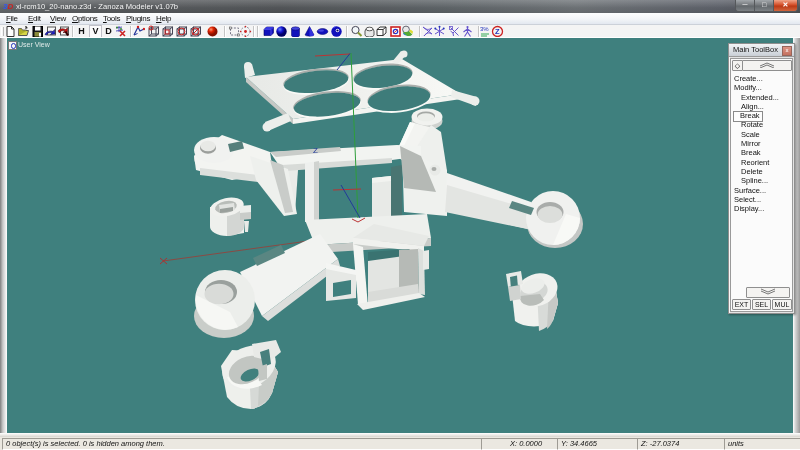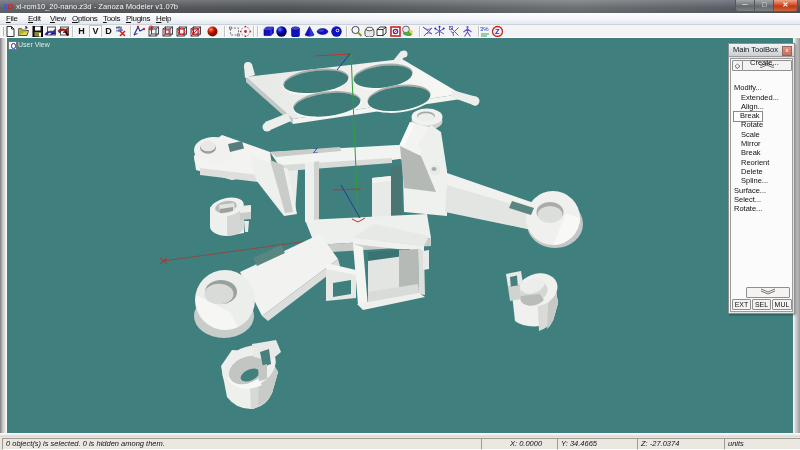--- a/index.html
+++ b/index.html
@@ -443,35 +443,35 @@
   <div class="panel" id="toolbox" style="left:728px;top:43px;width:65px;height:269px;">
     <div class="ptitle">Main ToolBox<div class="pclose">x</div></div>
     <div style="position:absolute;left:1px;top:14px;width:61px;height:252px;background:#fbfbfb;border:1px solid #9a9a9a;">
       <div class="tbbtn" style="left:1px;top:1px;width:9px;">◇</div>
       <div class="tbbtn" style="left:11px;top:1px;width:48px;">
         <svg width="16" height="7" viewBox="0 0 16 7">
             <path d="M1 5 L8 2 L15 5" fill="none" stroke="#777" stroke-width="1"></path>
             <path d="M1 7 L8 4 L15 7" fill="none" stroke="#777" stroke-width="1"></path>
           </svg>
       </div>
-      <div class="ml" style="left:3px;top:0;margin-left:16px;">Create...</div>
+      <div class="ml" style="left:3px;top:16px;">Create...</div>
       <div class="ml" style="left:3px;top:25px;">Modify...</div>
       <div class="ml" style="left:10px;top:35px;">Extended...</div>
       <div class="ml" style="left:10px;top:44px;">Align...</div>
       <div class="ml sel" style="left:10px;top:53px;">Break</div>
       <div class="ml" style="left:10px;top:62px;">Rotate</div>
       <div class="ml" style="left:10px;top:72px;text-align:center;">Scale</div>
       <div class="ml" style="left:10px;top:81px;">Mirror</div>
       <div class="ml" style="left:10px;top:90px;">Break</div>
       <div class="ml" style="left:10px;top:100px;">Reorient</div>
       <div class="ml" style="left:10px;top:109px;">Delete</div>
       <div class="ml" style="left:10px;top:118px;">Spline...</div>
       <div class="ml" style="left:3px;top:128px;">Surface...</div>
       <div class="ml" style="left:3px;top:137px;">Select...</div>
-      <div class="ml" style="left:3px;top:146px;">Rotate...</div>
+      <div class="ml" style="left:3px;top:146px;">Display...</div>
       <div class="tbbtn" style="left:15px;top:228px;width:42px;">
         <svg width="16" height="7" viewBox="0 0 16 7">
             <path d="M1 1 L8 4 L15 1" fill="none" stroke="#777" stroke-width="1"></path>
             <path d="M1 3 L8 6 L15 3" fill="none" stroke="#777" stroke-width="1"></path>
           </svg>
       </div>
       <div class="tbbtn" style="left:1px;top:240px;width:17px;">EXT</div>
       <div class="tbbtn" style="left:21px;top:240px;width:17px;">SEL</div>
       <div class="tbbtn" style="left:41px;top:240px;width:18px;">MUL</div>
     </div>

